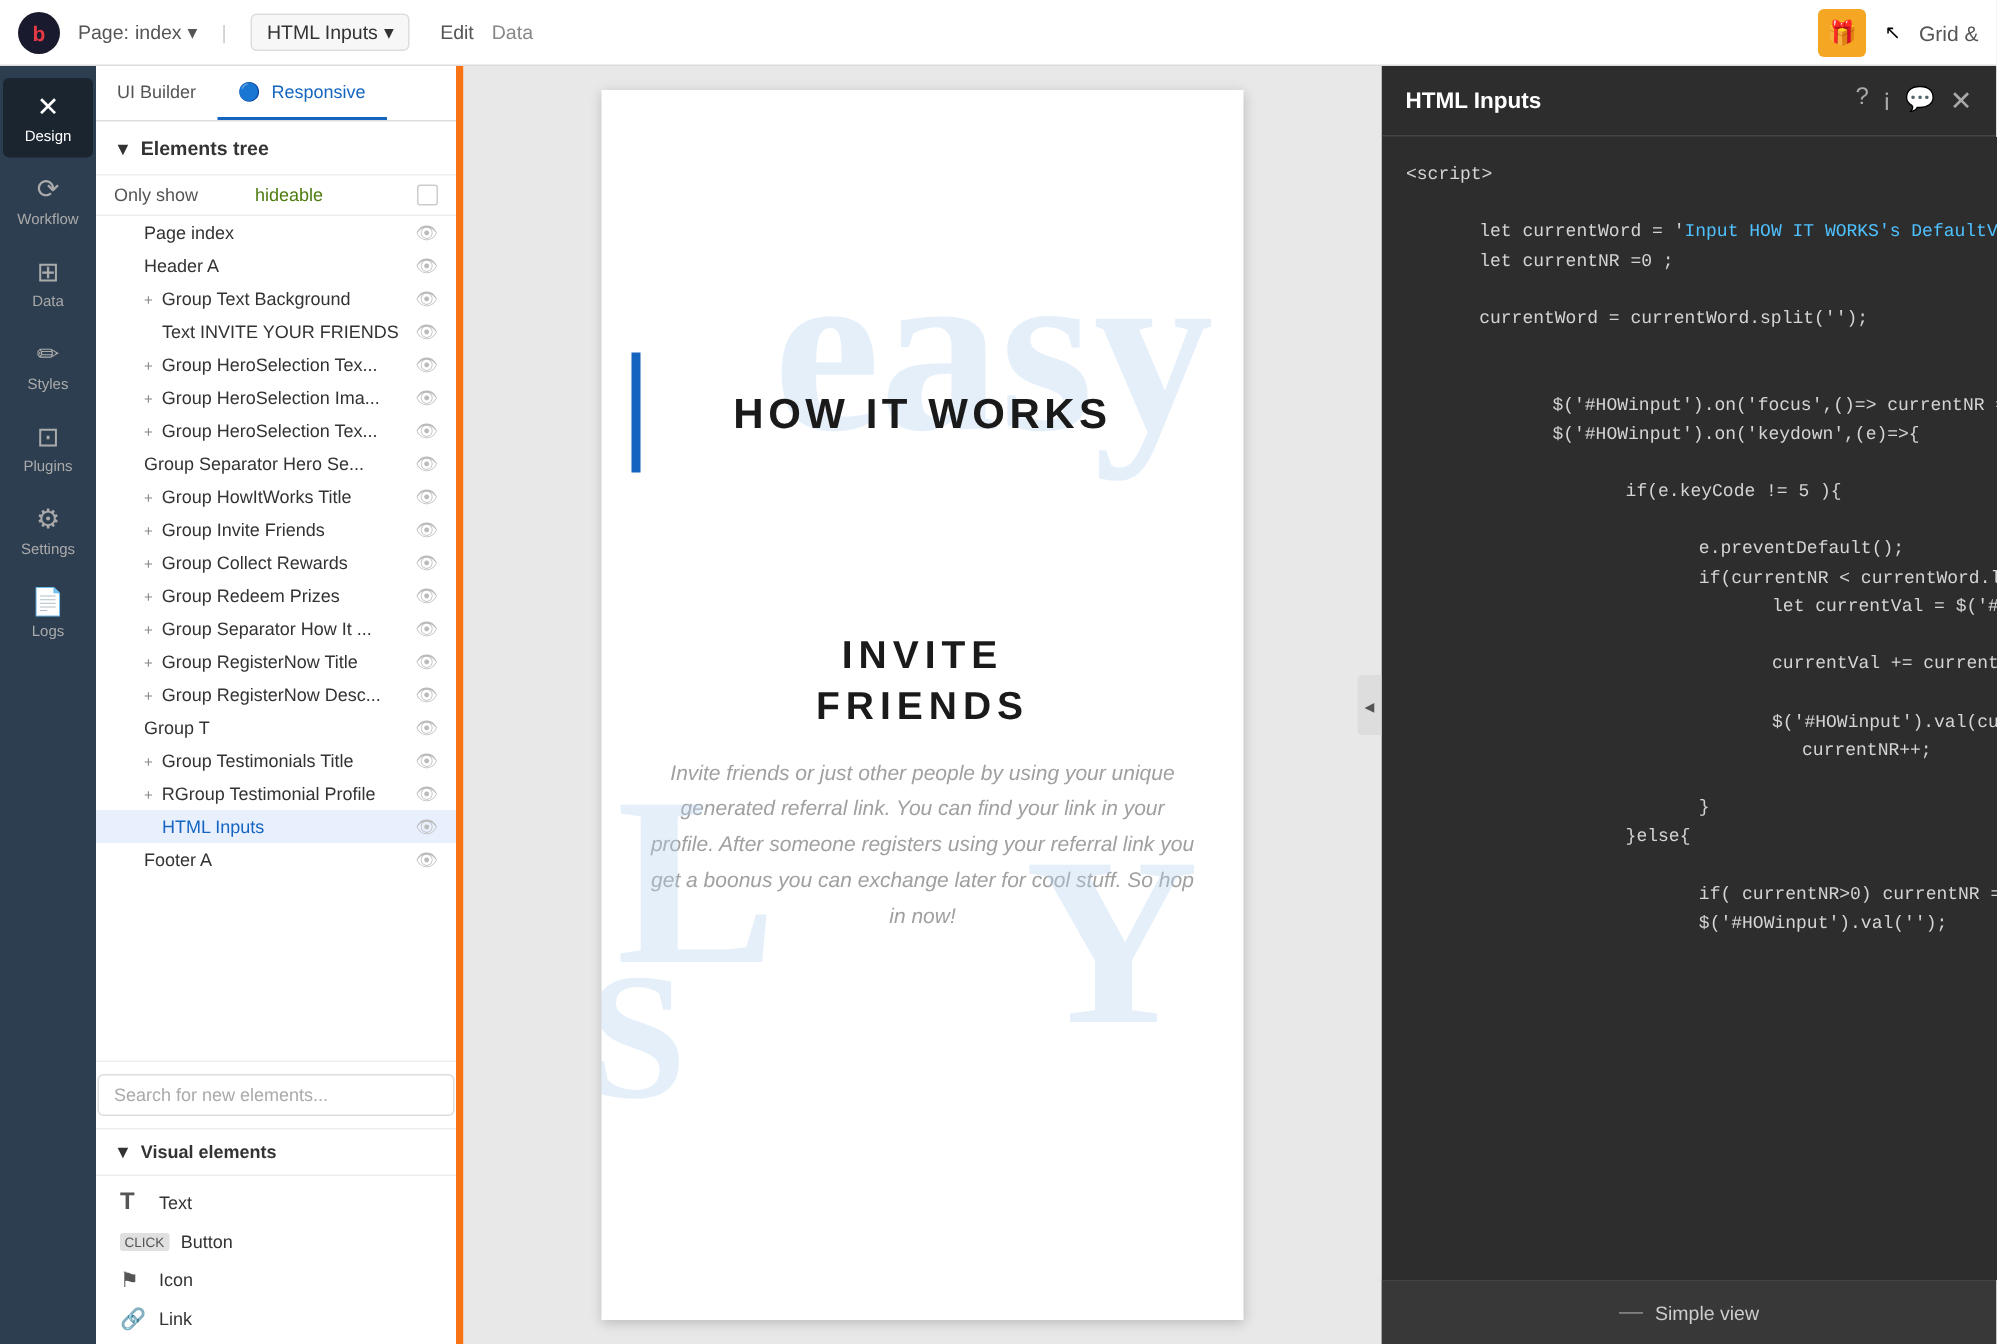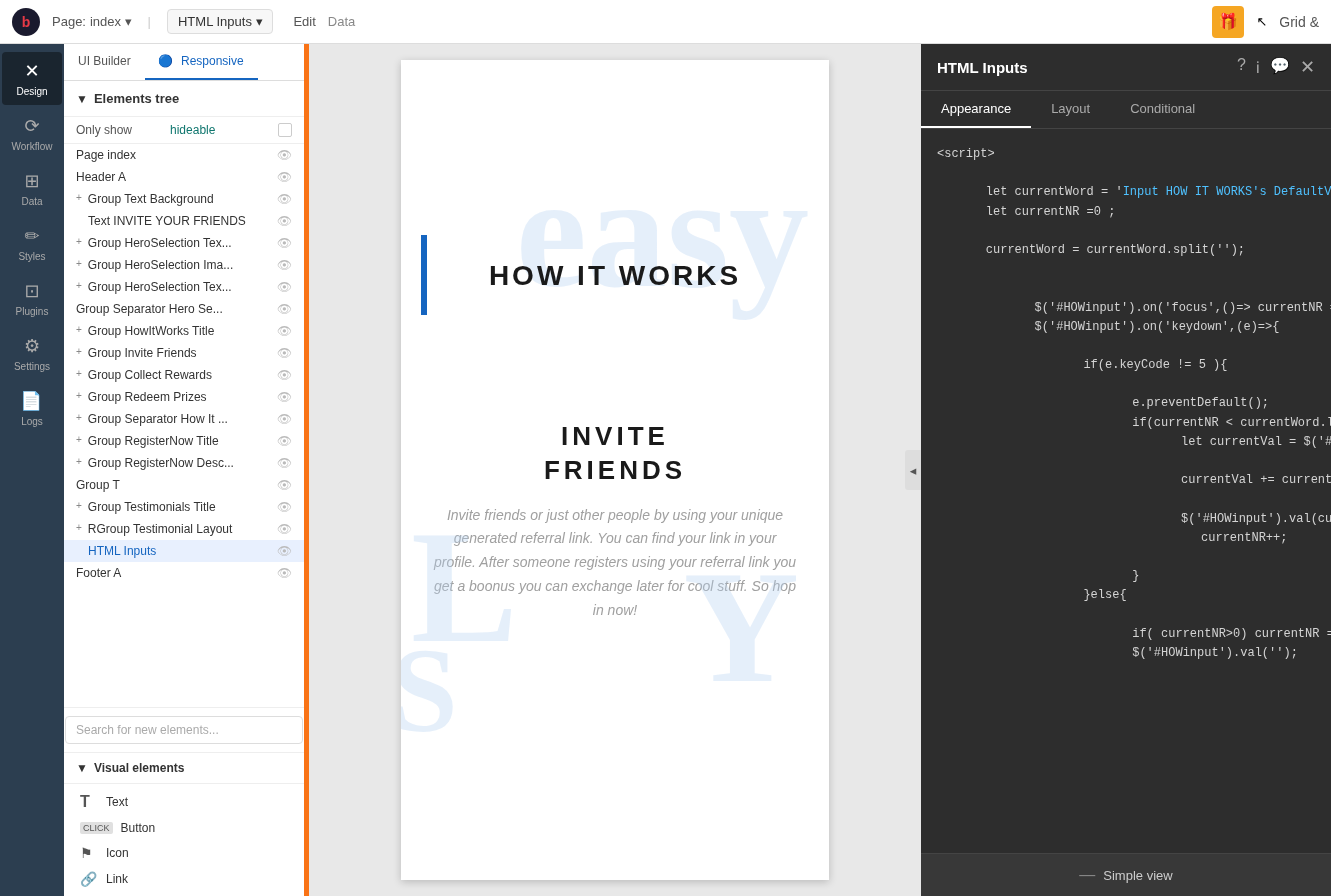--- a/index.html
+++ b/index.html
@@ -50,30 +50,30 @@
     .panel-header {
       padding: 10px 12px; border-bottom: 1px solid #eee; display: flex; align-items: center; gap: 6px;
     }
     .panel-header-arrow { color: #333; font-size: 12px; }
     .panel-header-title { font-size: 13px; font-weight: 600; color: #333; }
 
     .only-show-row {
       display: flex; align-items: center; padding: 6px 12px; border-bottom: 1px solid #eee; gap: 6px;
     }
     .only-show-label { font-size: 12px; color: #555; }
-    .only-show-link { font-size: 12px; color: #0f766e; cursor: pointer; padding-left: 32px; }
+    .only-show-link { font-size: 12px; color: #4d7c0f; cursor: pointer; padding-left: 32px; }
     .only-show-checkbox { width: 14px; height: 14px; border: 1px solid #ccc; border-radius: 2px; margin-left: auto; }
 
     .tree-container { flex: 1; overflow-y: auto; font-size: 12px; }
     .tree-item {
       display: flex; align-items: center; padding: 4px 12px; cursor: pointer; color: #333;
       justify-content: space-between;
     }
     .tree-item.active { background: #e8f0fe; }
-    .tree-item-left { display: flex; align-items: flex-start; gap: 4px; }
+    .tree-item-left { display: flex; align-items: flex-end; gap: 4px; margin-left: 20px; }
     .tree-item-indent1 { padding-left: 24px; }
     .tree-item-plus { color: #888; font-size: 10px; margin-right: 2px; }
     .tree-item-text { color: #333; }
     .tree-item-text.blue { color: #1565c0; }
     .tree-item-eye { color: #bbb; font-size: 12px; }
 
     .search-box {
       padding: 8px 1px; border-top: 1px solid #eee;
     }
     .search-input {
@@ -375,21 +375,21 @@
           <div class="tree-item">
             <div class="tree-item-left">
               <span class="tree-item-plus">+</span>
               <span class="tree-item-text">Group Testimonials Title</span>
             </div>
             <span class="tree-item-eye">👁</span>
           </div>
           <div class="tree-item">
             <div class="tree-item-left">
               <span class="tree-item-plus">+</span>
-              <span class="tree-item-text">RGroup Testimonial Layout</span>
+              <span class="tree-item-text">RGroup Testimonial Profile</span>
             </div>
             <span class="tree-item-eye">👁</span>
           </div>
           <div class="tree-item tree-item-indent1 active">
             <div class="tree-item-left">
               <span class="tree-item-text blue">HTML Inputs</span>
             </div>
             <span class="tree-item-eye">👁</span>
           </div>
           <div class="tree-item">
@@ -451,25 +451,20 @@
   <div class="right-panel">
     <div class="right-panel-header">
       <span class="right-panel-title">HTML Inputs</span>
       <div class="right-panel-icons">
         <span class="right-panel-icon">?</span>
         <span class="right-panel-icon">ℹ</span>
         <span class="right-panel-icon">💬</span>
         <span class="right-panel-close">✕</span>
       </div>
     </div>
-    <div class="right-panel-tabs">
-      <div class="right-panel-tab active">Appearance</div>
-      <div class="right-panel-tab">Layout</div>
-      <div class="right-panel-tab">Conditional</div>
-    </div>
     <div class="code-area" id="code-area">
         <div class="code-line"><span class="code-white">&lt;script&gt;</span></div>
         <div class="code-line">&nbsp;</div>
         <div class="code-line"><span class="code-white code-indent1">    let currentWord = '<span class="code-blue">Input HOW IT WORKS's DefaultValue</span>';</span></div>
         <div class="code-line"><span class="code-white code-indent1">    let currentNR =0 ;</span></div>
         <div class="code-line">&nbsp;</div>
         <div class="code-line"><span class="code-white code-indent1">    currentWord = currentWord.split('');</span></div>
         <div class="code-line">&nbsp;</div>
         <div class="code-line">&nbsp;</div>
         <div class="code-line"><span class="code-white code-indent2">        $('#HOWinput').on('focus',()=&gt; currentNR = 0);</span></div>

